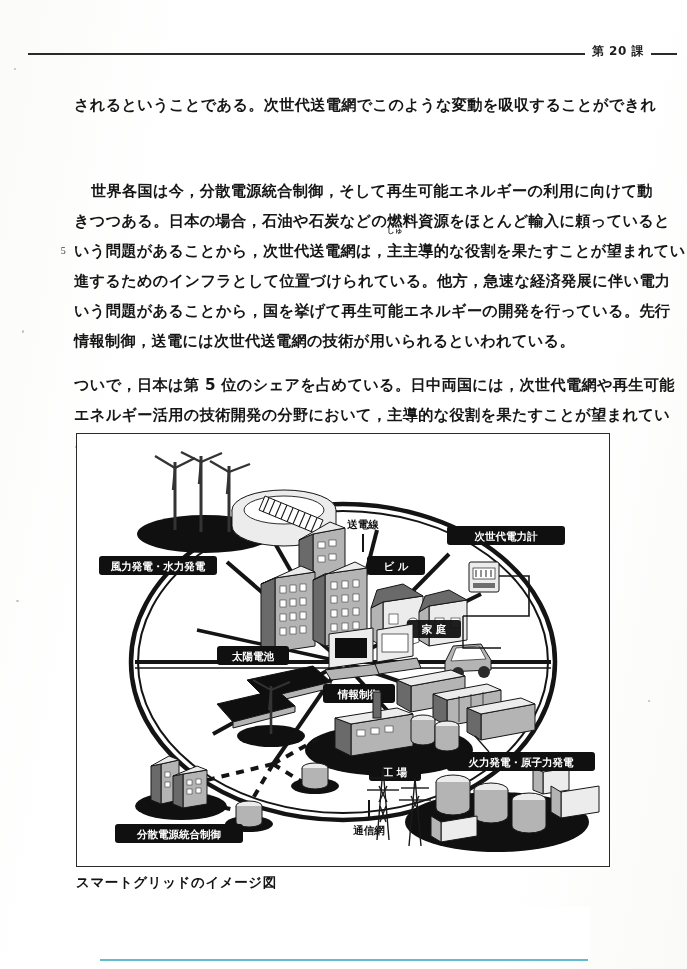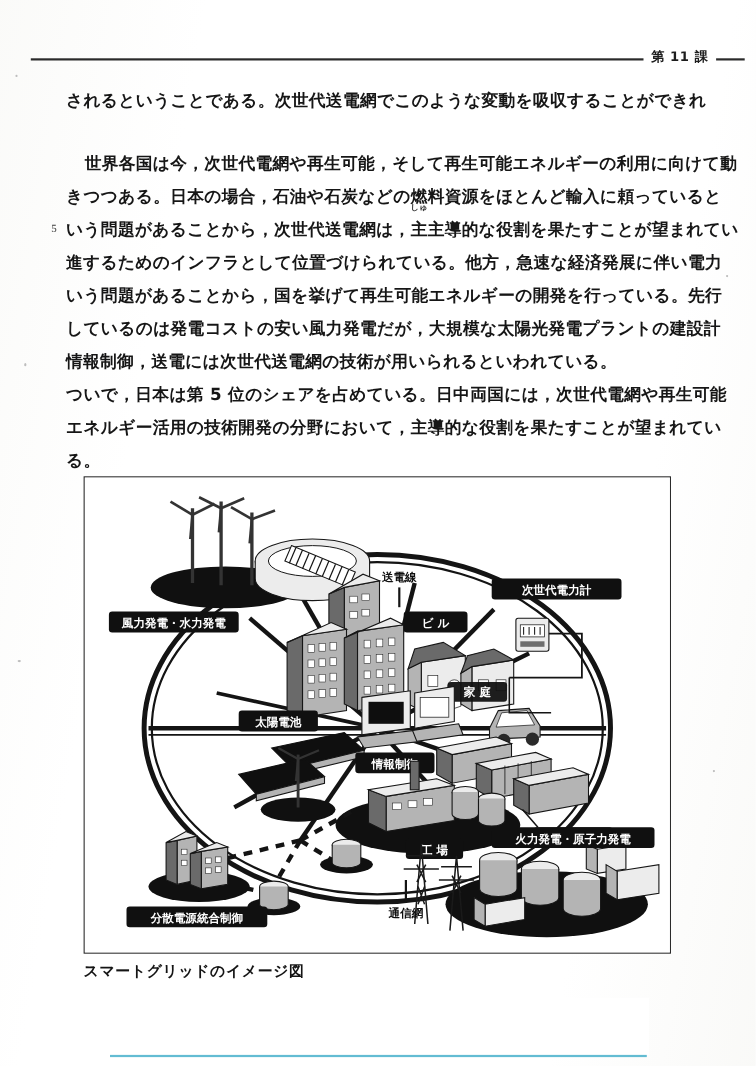--- a/index.html
+++ b/index.html
@@ -54,21 +54,21 @@
 
   
   .body-col {
     position: absolute;
     left: 60px;
     top: 76px;
     width: 580px;
   }
   .para {
     position: relative;
-    margin: 0;
+    margin: 14px;
   }
   .para + .para { margin-top: 0; }
 
   .tline {
     position: relative;
     height: 30px;
     line-height: 30px;
     font-size: 15.2px;
     color: #161616;
     letter-spacing: 0.3px;
@@ -164,59 +164,55 @@
     border-radius: 50%;
   }
 </style>
 </head>
 <body>
 
 <div class="page">
 
   <div class="runhead">
     <div class="rule"></div>
-    <div class="lesson">第 11 課</div>
+    <div class="lesson">第 20 課</div>
   </div>
 
   <div class="body-col">
 
     <div class="para">
       <div class="tline">
         <span class="lineno"></span>
         <span>されるということである。次世代送電網でこのような変動を吸収することができれ</span>
       </div>
     </div>
 
     <div class="gap"></div>
 
     <div class="para">
       <div class="tline indent">
         <span class="lineno"></span>
-        <span>世界各国は今，次世代電網や再生可能，そして再生可能エネルギーの利用に向けて動</span>
+        <span>世界各国は今，分散電源統合制御，そして再生可能エネルギーの利用に向けて動</span>
       </div>
       <div class="tline">
         <span class="lineno"></span>
         <span>きつつある。日本の場合，石油や石炭などの燃料資源をほとんど輸入に頼っていると</span>
       </div>
 
       <div class="tline">
         <span class="lineno">5</span>
         <span>いう問題があることから，次世代送電網は，</span><span class="ruby-wrap"><span class="ruby-top">しゅ</span><span>主</span></span><span>主導的な役割を果たすことが望まれてい</span>
       </div>
       <div class="tline">
         <span class="lineno"></span>
         <span>進するためのインフラとして位置づけられている。他方，急速な経済発展に伴い電力</span>
       </div>
       <div class="tline">
         <span class="lineno"></span>
         <span>いう問題があることから，国を挙げて再生可能エネルギーの開発を行っている。先行</span>
-      </div>
-      <div class="tline">
-        <span class="lineno"></span>
-        <span>しているのは発電コストの安い風力発電だが，大規模な太陽光発電プラントの建設計</span>
       </div>
       <div class="tline">
         <span class="lineno"></span>
         <span>情報制御，送電には次世代送電網の技術が用いられるといわれている。</span>
       </div>
     </div>
 
     <div class="para">
       <div class="tline">
         <span class="lineno"></span>

